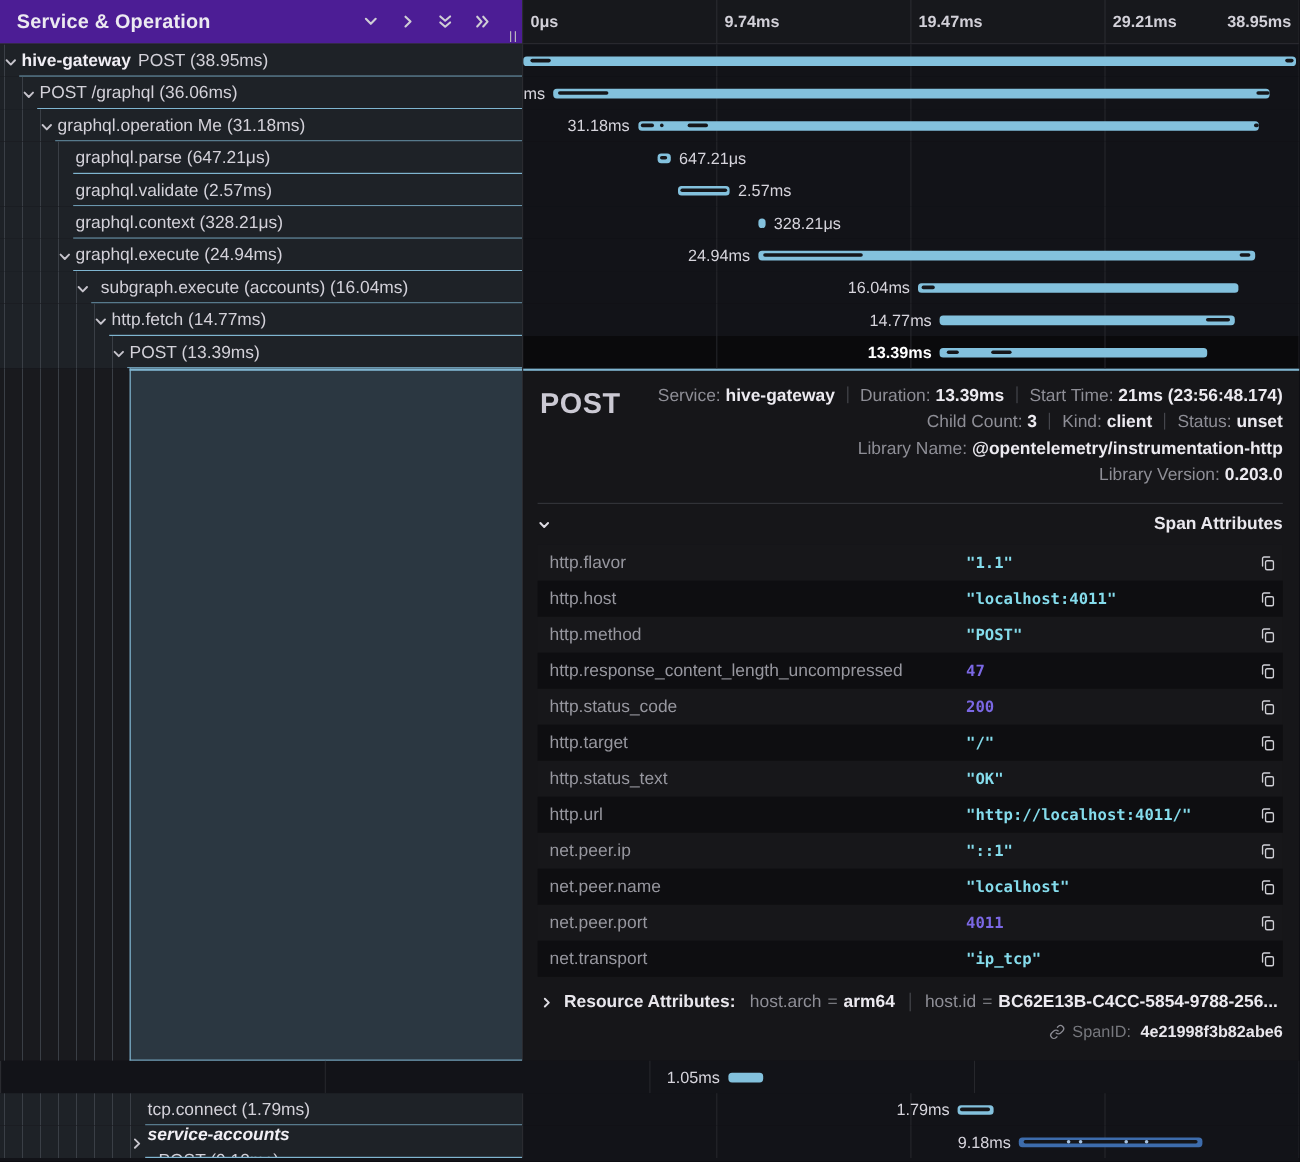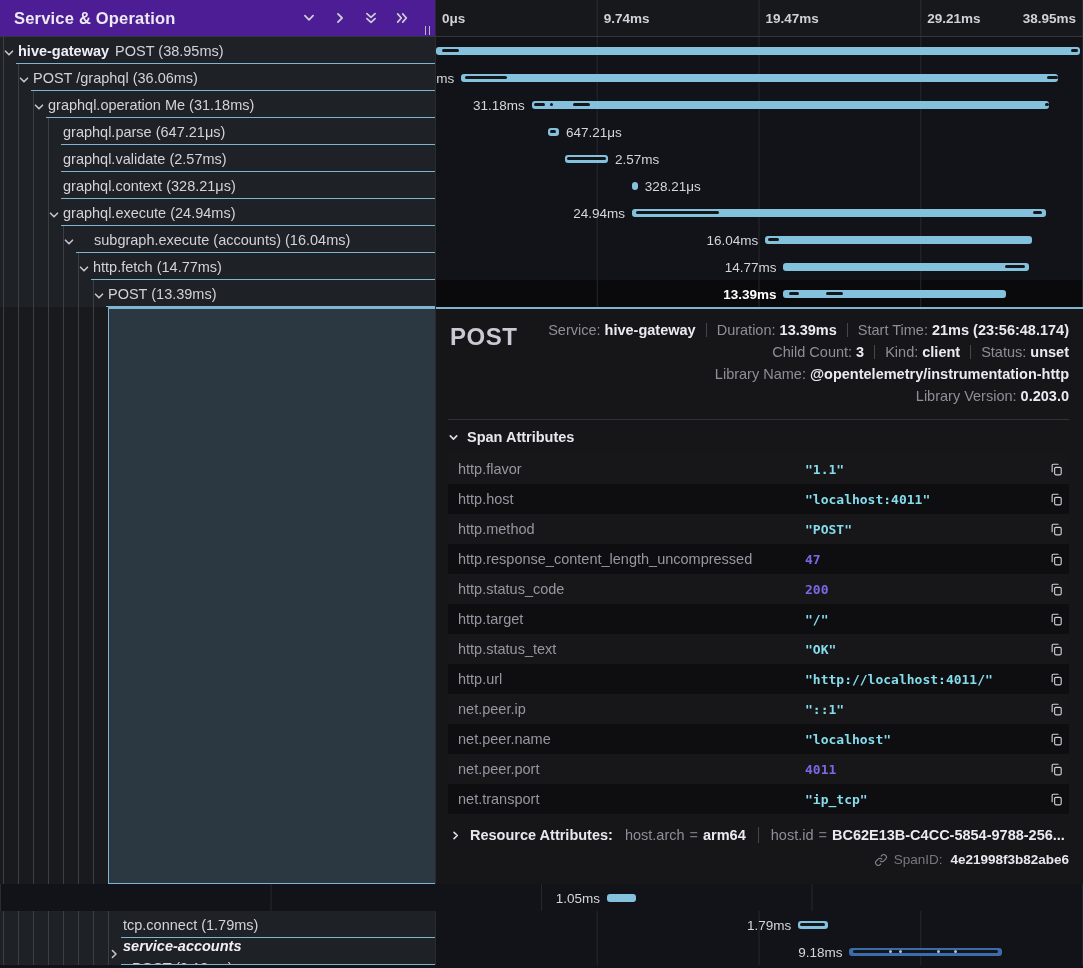--- a/index.html
+++ b/index.html
@@ -59,21 +59,21 @@
   .slate { position:absolute; left:108px; right:0; top:0; bottom:0; background:var(--slate);
     border-top:2px solid var(--accent); border-left:1.5px solid var(--accent); border-bottom:1px solid var(--accent); }
   .d-right { flex:1; background:var(--detail-bg); border-top:2px solid var(--accent);
     padding:0 14px 0 12px; overflow:hidden; }
   .dhead { position:relative; padding-top:10px; }
   .dtitle { position:absolute; left:2px; top:14px; font-size:24px; font-weight:600; color:#cbc9d3; letter-spacing:.5px; }
   .dmeta { text-align:right; font-size:14.5px; line-height:22px; color:#8e8e96; }
   .dmeta b { color:#eceaf0; font-weight:700; }
   .msep { display:inline-block; width:1px; height:14px; background:#45464c; margin:0 10px; vertical-align:-2px; }
   .ddiv { height:1px; background:#313237; margin-top:12px; }
-  .sechead { display:flex; align-items:center; gap:8px; height:34px; cursor:pointer; }
+  .sechead { display:flex; align-items:center; gap:8px; height:34px; cursor:pointer;justify-content:space-between; }
   .sechead .chev2 { width:11px; height:11px; display:inline-flex; }
   .chev2 svg, .chev3 svg { width:11px; height:11px; stroke:#dddbe2; stroke-width:1.8; fill:none; stroke-linecap:round; stroke-linejoin:round; }
   .sechead .sectitle { font-size:14.5px; font-weight:700; color:#e9e7ed; }
   .attrs { display:flex; flex-direction:column; }
   .attr { display:flex; align-items:center; height:30px; flex:0 0 30px; padding-left:10px; }
   .attr:nth-child(odd) { background:var(--attr-odd); }
   .attr:nth-child(even) { background:var(--attr-even); }
   .attr .k { flex:0 0 347px; font-size:14.5px; color:var(--key-text); white-space:nowrap; overflow:hidden; }
   .attr .v { flex:1; font-family:"DejaVu Sans Mono", monospace; font-size:13px; font-weight:700; white-space:nowrap; }
   .attr .v.str { color:var(--str); }
@@ -272,21 +272,21 @@
     <div class="m" style="left: 30.9%; width: 12.8%;"></div>
           <div class="m" style="left: 92.2%; width: 1.4%;"></div>
         </div>
   </div>
       <div class="row">
     <div class="tree">
       <div class="guides" style="width: 65px;"></div>
       <span class="chev" style="left: 63px;"><svg viewBox="0 0 12 12">
               <path d="M2.5 4.2 L6 7.8 L9.5 4.2"></path>
             </svg></span>
-      <span class="content" style="left: 94px;">
+      <span class="content" style="left: 84px;">
 
         <span class="lbl">subgraph.execute (accounts) (16.04ms)</span>
       </span>
       <i class="uline" style="left: 76px;"></i>
     </div>
     <div class="vdiv"></div>
     <div class="track">
       <span class="dur lside" style="left: calc(50.9% - 7px);">16.04ms</span>
       <div class="bar" style="left: 50.9%; width: 41.2%;"></div>
     <div class="m" style="left: 51.3%; width: 1.7%;"></div>

